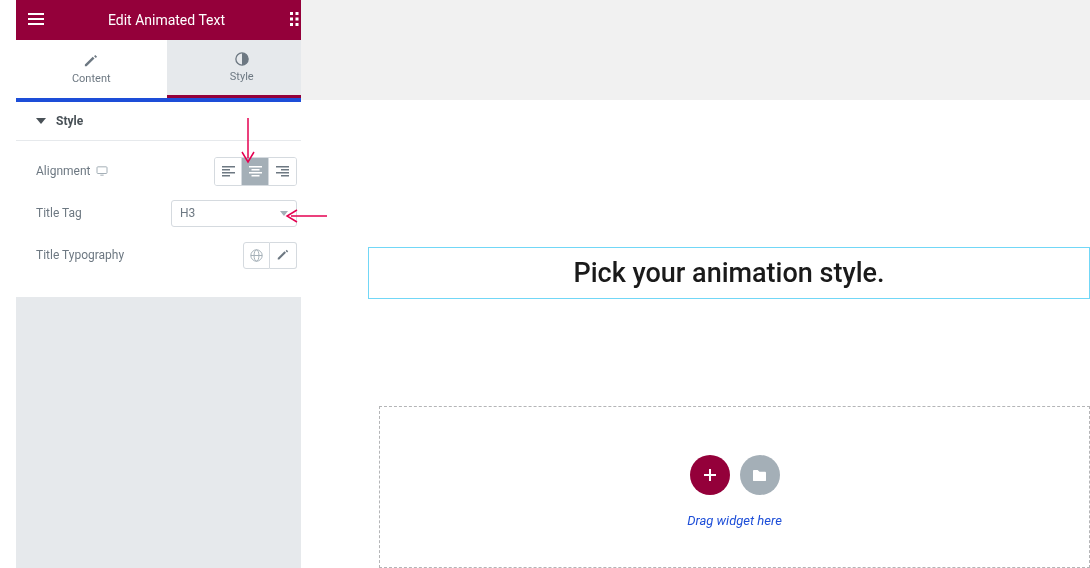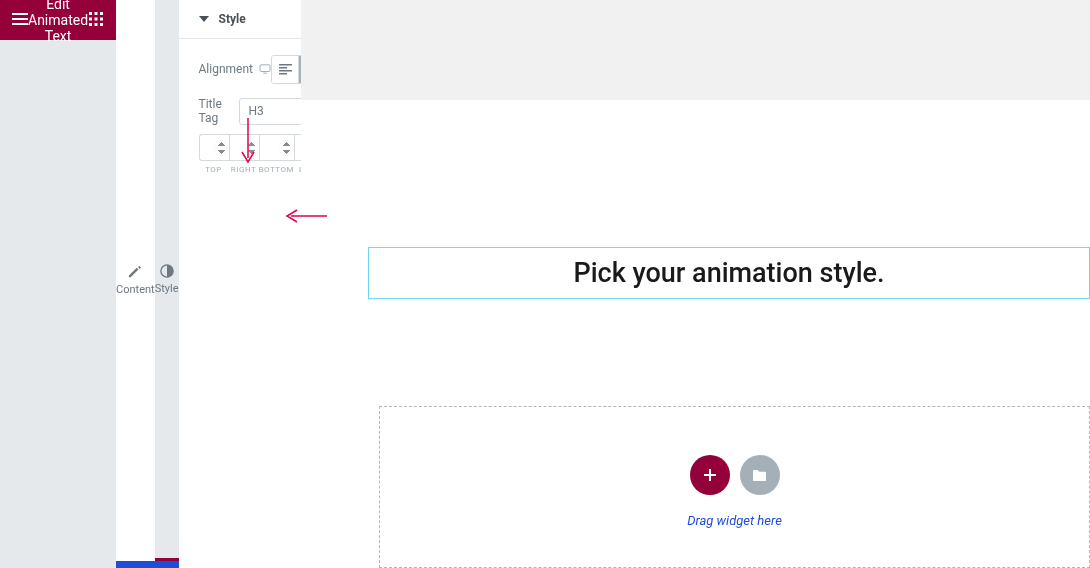--- a/index.html
+++ b/index.html
@@ -1,20 +1,20 @@
 <!DOCTYPE html>
 <html><head>
 <meta charset="utf-8">
 <style>
   * { box-sizing: border-box; margin: 0; padding: 0; }
   body { font-family: -apple-system, BlinkMacSystemFont, "Segoe UI", Roboto, Arial, sans-serif; font-size: 12px; color: #555; background: #fff; width: 1090px; height: 568px; overflow: hidden; position: relative; }
-  .sidebar { position: absolute; left: 0; top: 0; width: 301px; height: 568px; background: #e6e9ec; display: flex; flex-direction: row; }
+  .sidebar { position: absolute; left: 16px; top: 0; width: 301px; height: 568px; background: #e6e9ec; display: flex; flex-direction: column; }
   .sidebar-header { height: 40px; background: #94003a; color: #fff; display: flex; align-items: center; justify-content: space-between; padding: 0 12px; }
   .sidebar-header-title { flex: 1; text-align: center; font-size: 14px; font-weight: 400; }
-  .tabs { display: flex; background: #fff; border-bottom: 7px solid #1d4ed8; }
+  .tabs { display: flex; background: #fff; border-bottom: 4px solid #1d4ed8; }
   .tab { flex: 1; display: flex; flex-direction: column; align-items: center; justify-content: center; padding: 12px 0; cursor: pointer; color: #6d7882; font-size: 11px; gap: 4px; }
   .tab.active { background: #e6e9ec; border-bottom: 3px solid #94003a; color: #6d7882; }
   .section { background: #fff; }
   .section-header { display: flex; align-items: center; padding: 12px 20px; border-bottom: 1px solid #e6e9ec; cursor: pointer; font-weight: bold; color: #495157; }
   .section-header svg { margin-right: 10px; }
   .section-body { padding: 15px 20px; }
   .control-row { display: flex; align-items: center; justify-content: space-between; min-height: 30px; margin-bottom: 12px; font-size: 12px; color: #6d7882; }
   .control-left { display: flex; align-items: center; gap: 6px; }
   .btn-group { display: flex; border: 1px solid #d5dadf; border-radius: 3px; overflow: hidden; }
   .btn-group .btn { width: 27px; height: 27px; background: #fff; border: none; display: flex; align-items: center; justify-content: center; cursor: pointer; border-right: 1px solid #d5dadf; }
@@ -143,45 +143,39 @@
         <span>Title Tag</span>
         <div class="select">
           <span>H3</span>
           <svg width="8" height="5" viewBox="0 0 8 5">
               <path d="M0 0l4 5 4-5z" fill="#a4afb7"></path>
             </svg>
         </div>
       </div>
 
 
-
-
-      <div class="dimension-group">
-        <div class="dim">
-          <input type="number" style="">
-          <span class="dim-label">TOP</span>
-        </div>
-        <div class="dim">
-          <input type="number" style="">
-          <span class="dim-label">RIGHT</span>
-        </div>
-        <div class="dim">
-          <input type="number" style="">
-          <span class="dim-label">BOTTOM</span>
-        </div>
-        <div class="dim">
-          <input type="number" style="">
-          <span class="dim-label">LEFT</span>
-        </div>
-        <div class="link-btn">
-          <svg width="12" height="14" viewBox="0 0 12 16" fill="none" stroke="#fff" stroke-width="1.6">
-              <path d="M4 5V4a2 2 0 012-2h0a2 2 0 012 2v2M4 11v1a2 2 0 002 2h0a2 2 0 002-2v-2M6 6v4"></path>
-            </svg>
+      <div class="control-row">
+        <span>Title Typography</span>
+        <div class="double-btn">
+          <div class="icon-btn">
+              <svg width="13" height="13" viewBox="0 0 16 16" fill="none" stroke="#a4afb7" stroke-width="1.2">
+                <circle cx="8" cy="8" r="7"></circle>
+                <ellipse cx="8" cy="8" rx="3" ry="7"></ellipse>
+                <path d="M1 8h14"></path>
+              </svg>
+            </div>
+          <div class="icon-btn">
+              <svg width="12" height="12" viewBox="0 0 16 16" fill="#6d7882">
+                <path d="M12.9 1.1l2 2-1.4 1.4-2-2zM1 12l9-9 2 2-9 9H1z"></path>
+              </svg>
+            </div>
         </div>
       </div>
+
+
 
     </div>
   </div>
 </div>
 
 <div class="panel-toggle">
   <svg width="6" height="10" viewBox="0 0 6 10">
       <path d="M5 0L0 5l5 5z" fill="#a4afb7"></path>
     </svg>
 </div>

